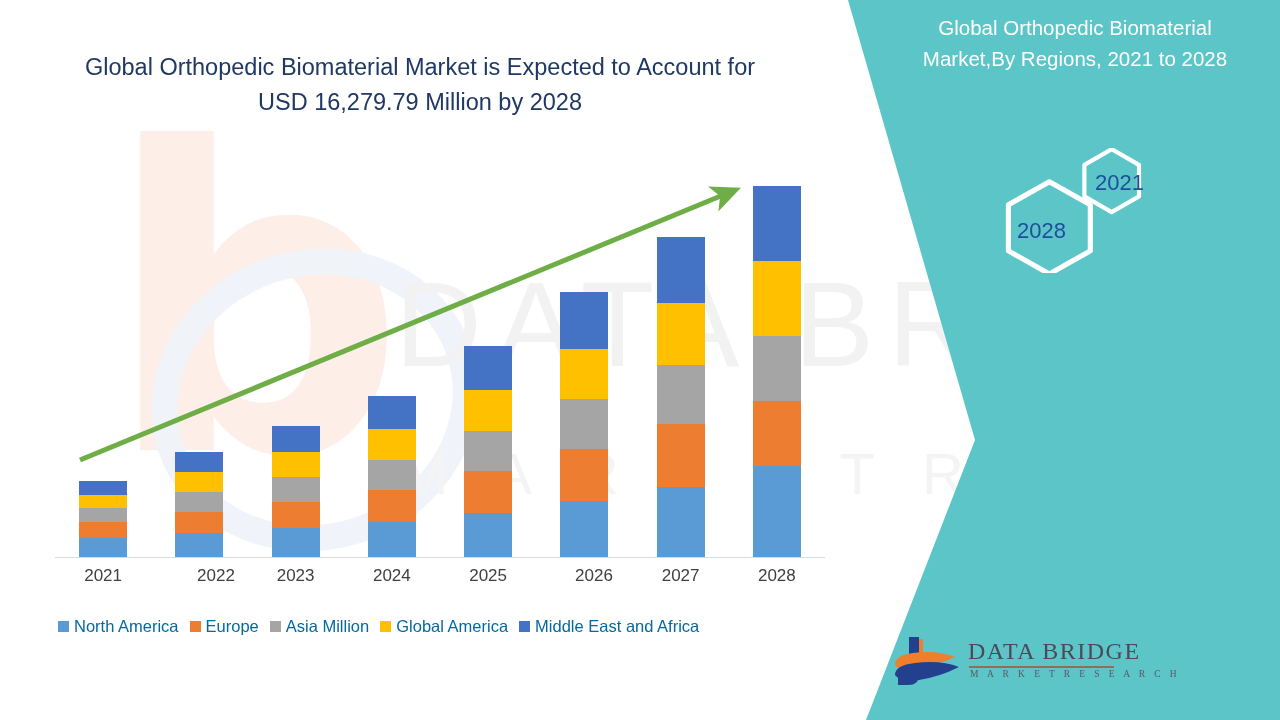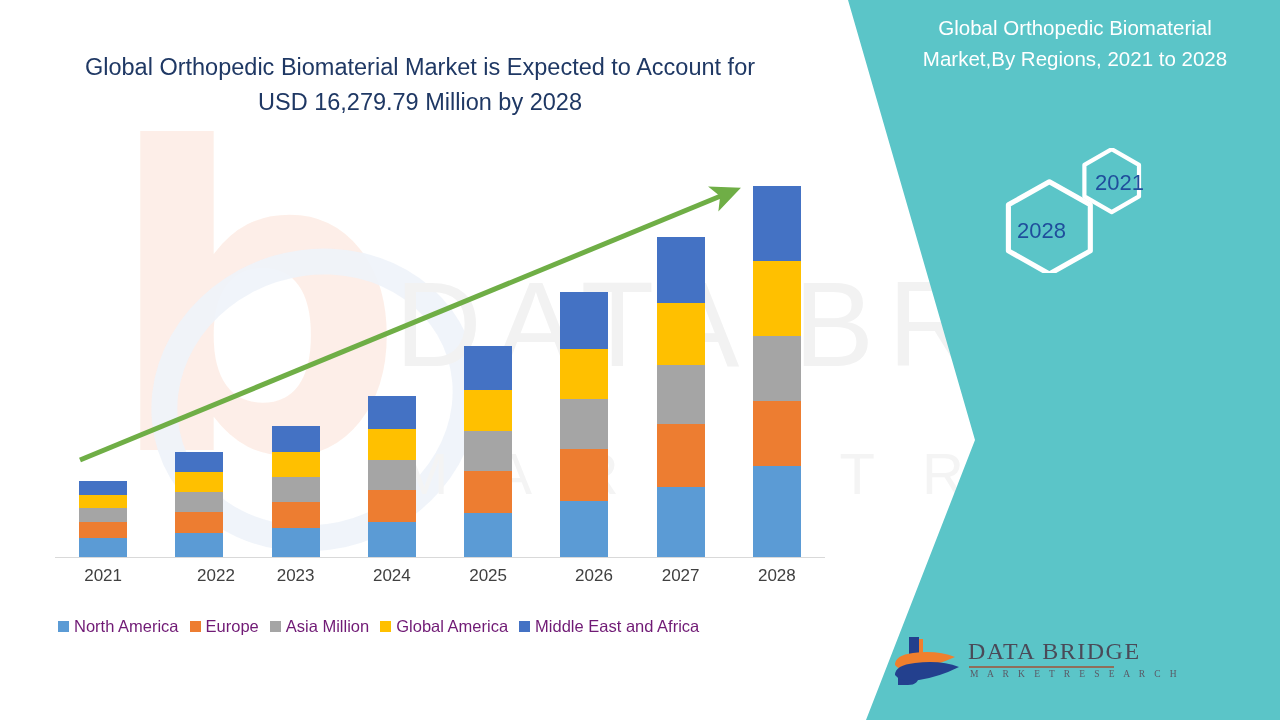--- a/index.html
+++ b/index.html
@@ -62,21 +62,21 @@
     font-size:17px; color:#404040; font-weight:400;
   }
 
   
   .arrow-svg{ position:absolute; left:0; top:0; width:860px; height:600px; pointer-events:none; }
 
   
   .legend{
     position:absolute; left:58px; top:617px; width:790px;
     display:flex; align-items:center; gap:11px;
-    font-size:16.5px; color:#701a75;
+    font-size:16.5px; color:#0369a1;
   }
   .lg-item{ display:flex; align-items:center; gap:5px; }
   .lg-sw{ width:11px; height:11px; display:inline-block; }
 
   
   .teal{
     position:absolute; left:0; top:0; width:1280px; height:720px;
     pointer-events:none;
   }
   .r-title{

